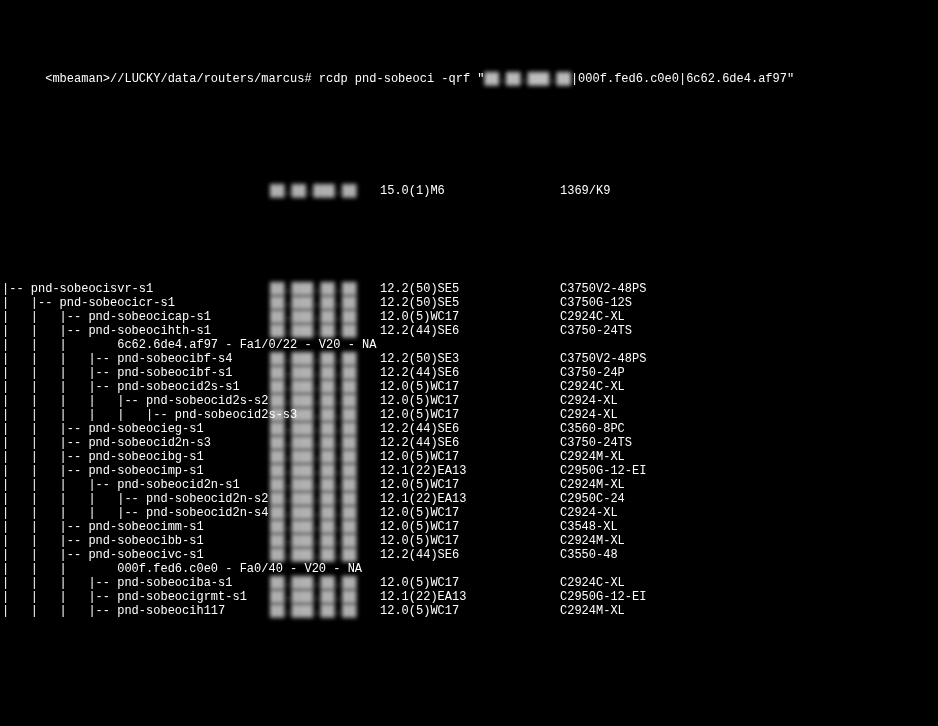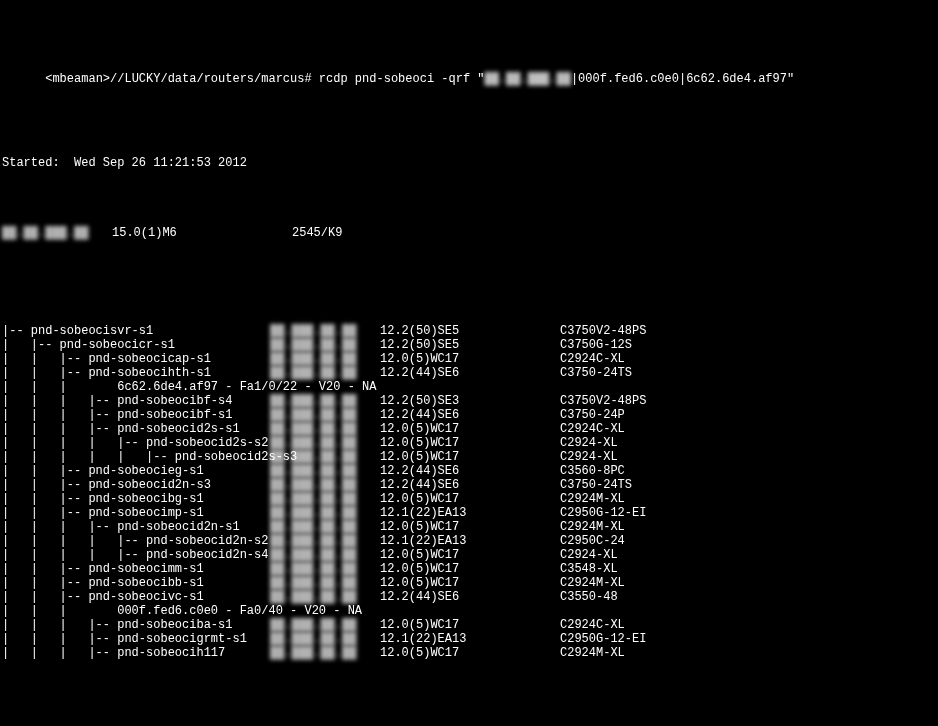--- a/index.html
+++ b/index.html
@@ -11,20 +11,21 @@
     font-size: 12px;
     line-height: 14px;
     width: 938px;
   }
   .term {
     padding: 2px 218px 2px 2px;
     white-space: pre;
   }
   .row {
     display: flex;
+    justify-content: flex-end;
   }
   .label {
     flex: 1 1 auto;
     min-width: 0;
   }
   .ip {
     width: 110px;
     flex: none;
     color: #fff;
     filter: blur(2px);
@@ -47,29 +48,26 @@
 <div class="term">
 
   
   <div class="row">
     <span class="label">
       <span>&lt;mbeaman&gt;//LUCKY/data/routers/marcus# rcdp pnd-sobeoci -qrf "</span><span class="blurred">██.██.███.██</span><span>|000f.fed6.c0e0|6c62.6de4.af97"</span>
     </span>
   </div>
 
   
-  <div class="row">
-    <span class="label">Started:  Wed Sep 26 11:21:53 2012</span>
-  </div>
 
   
   <div class="row">
     <span class="ip">██.██.███.██</span>
     <span class="ver">15.0(1)M6</span>
-    <span class="mod">2545/K9</span>
+    <span class="mod">1369/K9</span>
   </div>
 
   
 
   
   <div id="tree"><div class="row"><span class="label">|-- pnd-sobeocisvr-s1</span><span class="ip">██.███.██.██</span><span class="ver">12.2(50)SE5</span><span class="mod">C3750V2-48PS</span></div><div class="row"><span class="label">|   |-- pnd-sobeocicr-s1</span><span class="ip">██.███.██.██</span><span class="ver">12.2(50)SE5</span><span class="mod">C3750G-12S</span></div><div class="row"><span class="label">|   |   |-- pnd-sobeocicap-s1</span><span class="ip">██.███.██.██</span><span class="ver">12.0(5)WC17</span><span class="mod">C2924C-XL</span></div><div class="row"><span class="label">|   |   |-- pnd-sobeocihth-s1</span><span class="ip">██.███.██.██</span><span class="ver">12.2(44)SE6</span><span class="mod">C3750-24TS</span></div><div class="row"><span class="label">|   |   |       6c62.6de4.af97 - Fa1/0/22 - V20 - NA</span></div><div class="row"><span class="label">|   |   |   |-- pnd-sobeocibf-s4</span><span class="ip">██.███.██.██</span><span class="ver">12.2(50)SE3</span><span class="mod">C3750V2-48PS</span></div><div class="row"><span class="label">|   |   |   |-- pnd-sobeocibf-s1</span><span class="ip">██.███.██.██</span><span class="ver">12.2(44)SE6</span><span class="mod">C3750-24P</span></div><div class="row"><span class="label">|   |   |   |-- pnd-sobeocid2s-s1</span><span class="ip">██.███.██.██</span><span class="ver">12.0(5)WC17</span><span class="mod">C2924C-XL</span></div><div class="row"><span class="label">|   |   |   |   |-- pnd-sobeocid2s-s2</span><span class="ip">██.███.██.██</span><span class="ver">12.0(5)WC17</span><span class="mod">C2924-XL</span></div><div class="row"><span class="label">|   |   |   |   |   |-- pnd-sobeocid2s-s3</span><span class="ip">██.███.██.██</span><span class="ver">12.0(5)WC17</span><span class="mod">C2924-XL</span></div><div class="row"><span class="label">|   |   |-- pnd-sobeocieg-s1</span><span class="ip">██.███.██.██</span><span class="ver">12.2(44)SE6</span><span class="mod">C3560-8PC</span></div><div class="row"><span class="label">|   |   |-- pnd-sobeocid2n-s3</span><span class="ip">██.███.██.██</span><span class="ver">12.2(44)SE6</span><span class="mod">C3750-24TS</span></div><div class="row"><span class="label">|   |   |-- pnd-sobeocibg-s1</span><span class="ip">██.███.██.██</span><span class="ver">12.0(5)WC17</span><span class="mod">C2924M-XL</span></div><div class="row"><span class="label">|   |   |-- pnd-sobeocimp-s1</span><span class="ip">██.███.██.██</span><span class="ver">12.1(22)EA13</span><span class="mod">C2950G-12-EI</span></div><div class="row"><span class="label">|   |   |   |-- pnd-sobeocid2n-s1</span><span class="ip">██.███.██.██</span><span class="ver">12.0(5)WC17</span><span class="mod">C2924M-XL</span></div><div class="row"><span class="label">|   |   |   |   |-- pnd-sobeocid2n-s2</span><span class="ip">██.███.██.██</span><span class="ver">12.1(22)EA13</span><span class="mod">C2950C-24</span></div><div class="row"><span class="label">|   |   |   |   |-- pnd-sobeocid2n-s4</span><span class="ip">██.███.██.██</span><span class="ver">12.0(5)WC17</span><span class="mod">C2924-XL</span></div><div class="row"><span class="label">|   |   |-- pnd-sobeocimm-s1</span><span class="ip">██.███.██.██</span><span class="ver">12.0(5)WC17</span><span class="mod">C3548-XL</span></div><div class="row"><span class="label">|   |   |-- pnd-sobeocibb-s1</span><span class="ip">██.███.██.██</span><span class="ver">12.0(5)WC17</span><span class="mod">C2924M-XL</span></div><div class="row"><span class="label">|   |   |-- pnd-sobeocivc-s1</span><span class="ip">██.███.██.██</span><span class="ver">12.2(44)SE6</span><span class="mod">C3550-48</span></div><div class="row"><span class="label">|   |   |       000f.fed6.c0e0 - Fa0/40 - V20 - NA</span></div><div class="row"><span class="label">|   |   |   |-- pnd-sobeociba-s1</span><span class="ip">██.███.██.██</span><span class="ver">12.0(5)WC17</span><span class="mod">C2924C-XL</span></div><div class="row"><span class="label">|   |   |   |-- pnd-sobeocigrmt-s1</span><span class="ip">██.███.██.██</span><span class="ver">12.1(22)EA13</span><span class="mod">C2950G-12-EI</span></div><div class="row"><span class="label">|   |   |   |-- pnd-sobeocih117</span><span class="ip">██.███.██.██</span><span class="ver">12.0(5)WC17</span><span class="mod">C2924M-XL</span></div></div>
 
 </div>
 
 </body></html>

